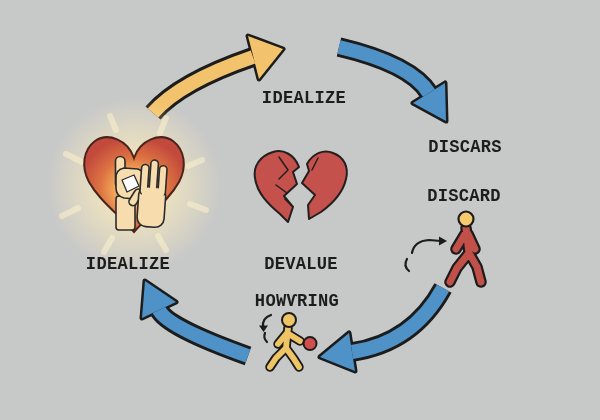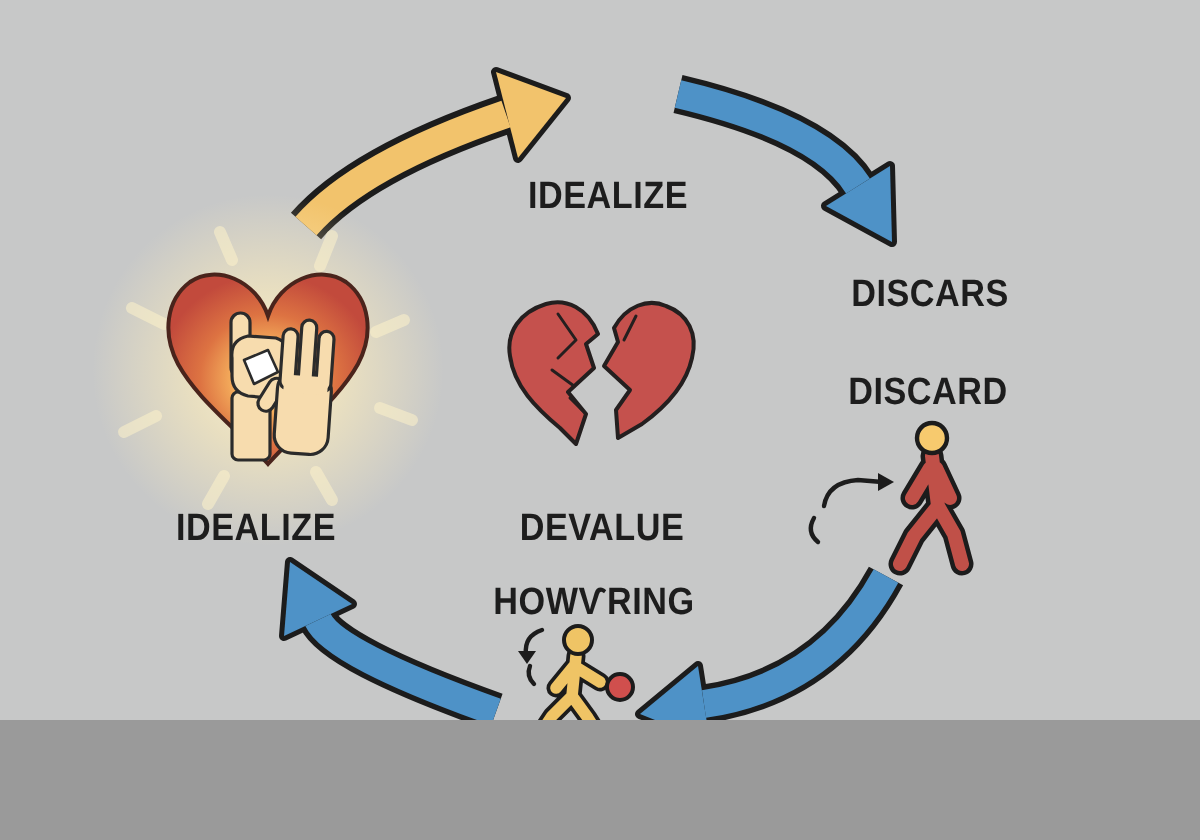--- a/index.html
+++ b/index.html
@@ -1,19 +1,19 @@
 <!DOCTYPE html>
 <html style="--background: #c7c8c8; --text: #1d1d1d; --outline: #1c1c1c; --arrow-yellow: #f2c36c; --arrow-blue: #4e92c7; --heart-red: #c5514d; --hand-cream: #f7dcae; --figure-red: #c05048; --figure-yellow: #efc465; --head-yellow: #f7ca6e; --ball-red: #d04f4d;"><head>
 <meta charset="utf-8">
 <style>
   html,body{margin:0;padding:0;background:#9a9a9a;}
   .canvas{
-    position:relative;width:600px;height:360px;overflow:hidden;
+    position:relative;width:600px;height:420px;overflow:hidden;
     background:var(--background,#c7c8c8);
-    font-family:Liberation Sans, sans-serif;
+    font-family:Liberation Mono, monospace;
   }
   .canvas svg{position:absolute;left:0;top:0;}
   .lbl{
     position:absolute;z-index:2;white-space:nowrap;
     font-weight:700;font-size:19px;line-height:19px;letter-spacing:.3px;
     color:var(--text,#1d1d1d);
     transform:translateX(-50%) scaleX(.9);
   }
   #lbl-idealize-top{left:304px;top:89px;}
   #lbl-discars{left:465px;top:138px;}

